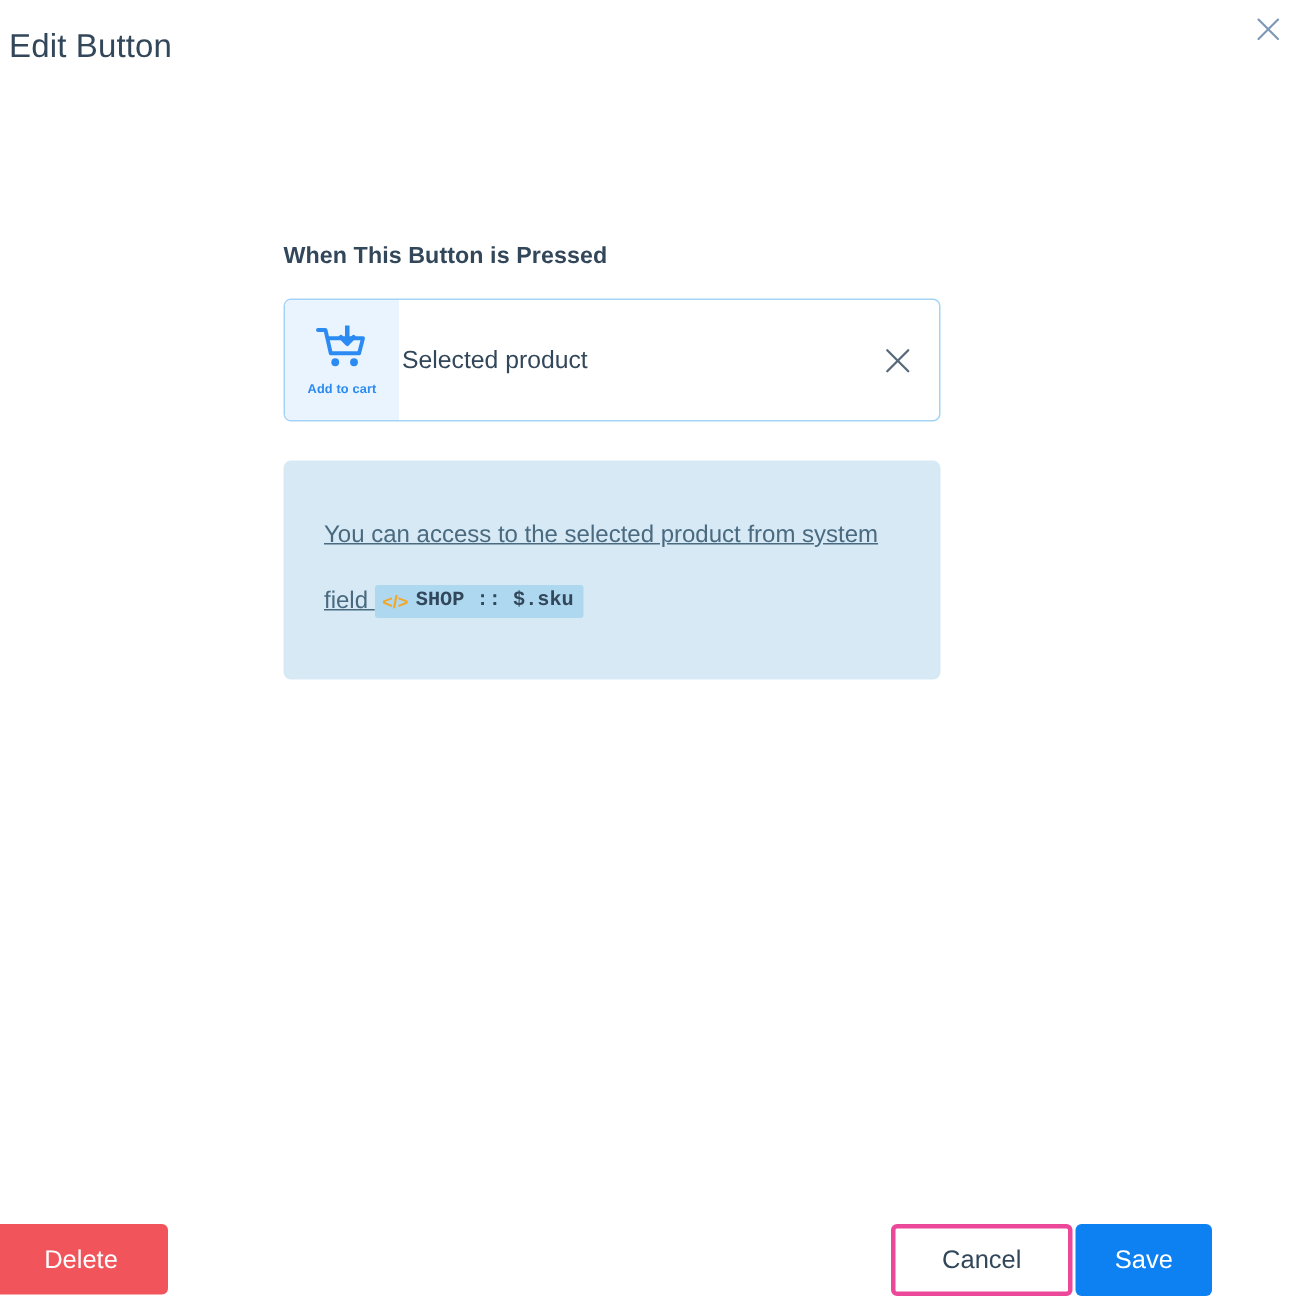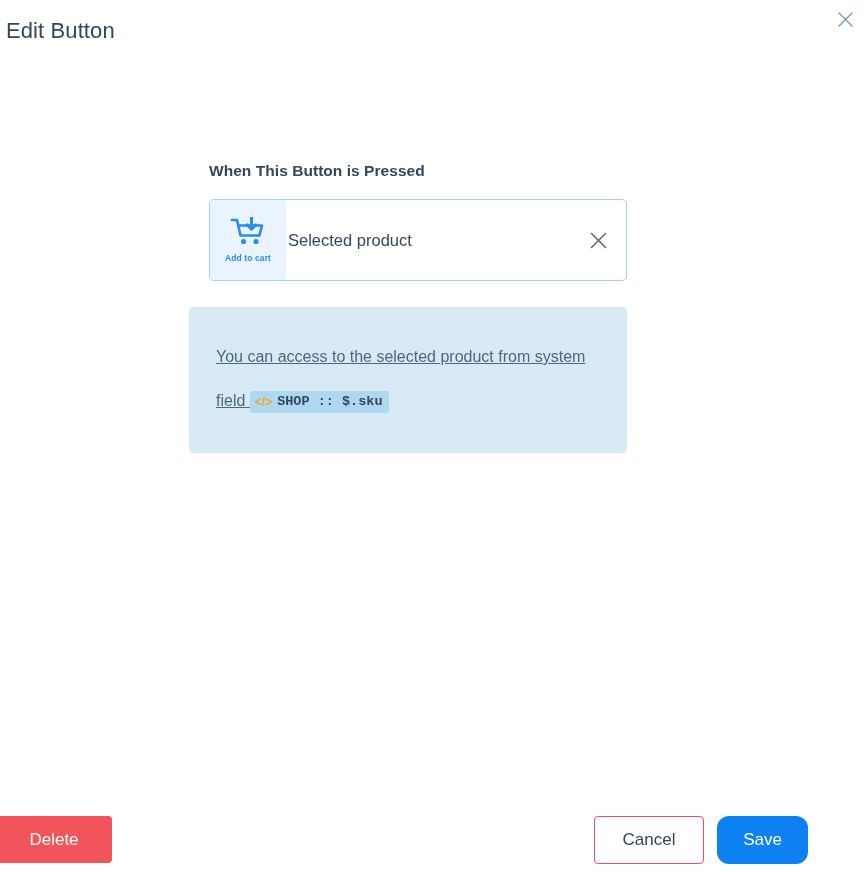--- a/index.html
+++ b/index.html
@@ -82,21 +82,21 @@
     display: flex;
     align-items: center;
     justify-content: center;
     cursor: pointer;
     font-size: 14px;
     width: 20px;
     height: 20px;
   }
 
   
-  .section { margin-top: 52px; margin-left: 20px; }
+  .section { margin-top: 52px; }
   .section.second { margin-top: 54px; }
 
   
   .action-card {
     margin-top: 17px;
     height: 82px;
     display: flex;
     align-items: stretch;
     border-radius: 5px;
     overflow: hidden;
@@ -203,34 +203,33 @@
     top: 16px;
     width: 122px;
     height: 47px;
     background: #f2545b;
     color: #ffffff;
     padding-left: 12px;
   }
   .btn-cancel {
     left: 594px;
     top: 16px;
-    width: 110px;
+    width: 121px;
     height: 48px;
     background: #ffffff;
-    border: 1px solid #ec4899;
+    border: 3px solid #ec4899;
     color: #33475b;
   }
   .btn-save {
     left: 717px;
     top: 16px;
     width: 91px;
     height: 48px;
     background: #0d80f2;
     color: #ffffff;
-    border-radius: 12px;
   }
 </style>
 </head>
 <body>
 
 <div class="dialog-title">Edit Button</div>
 
 <div class="close-btn">
   <span>
     <svg width="17" height="17" viewBox="0 0 17 17" fill="none" stroke="currentColor" stroke-width="1.4" stroke-linecap="round">

